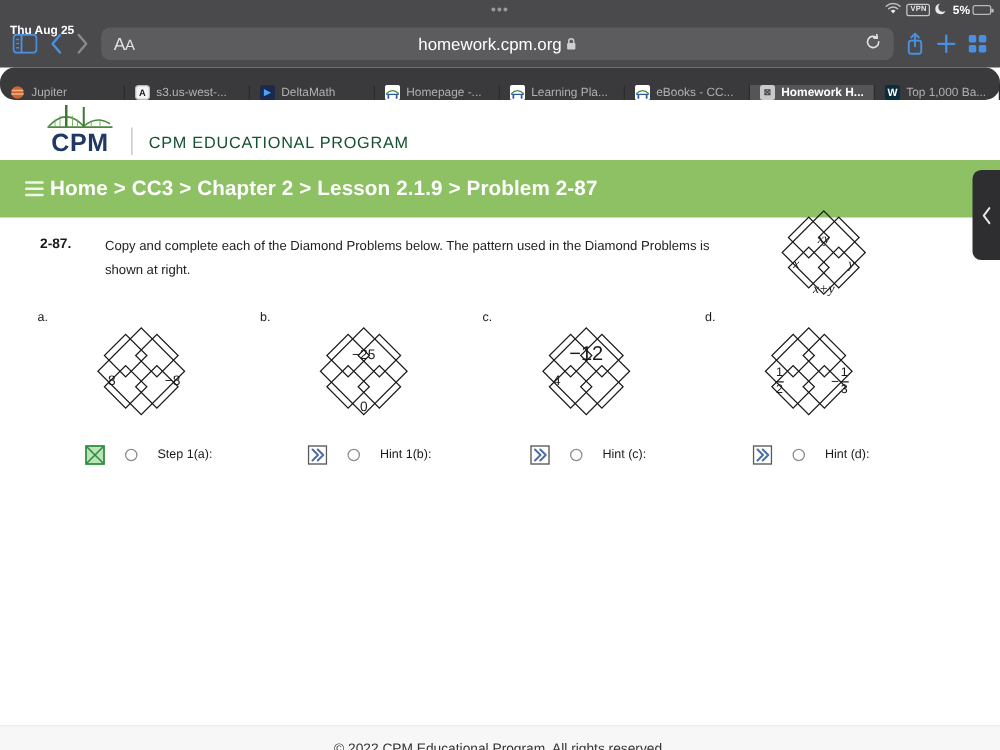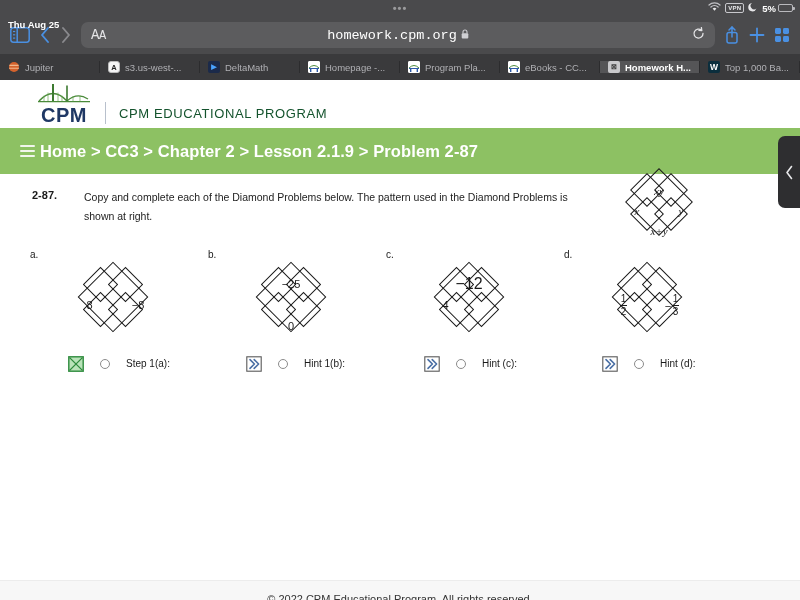--- a/index.html
+++ b/index.html
@@ -29,40 +29,40 @@
   .batt { display:flex; align-items:center; gap:2px; }
   .batt-shell { width:15px; height:7.5px; border:1px solid #b9b9bd;
     border-radius:2px; position:relative; padding:1px; }
   .batt-shell::after { content:""; position:absolute; right:-2.5px; top:2px;
     width:1.5px; height:3px; background:#b9b9bd; border-radius:0 1px 1px 0; }
   .batt-fill { height:100%; background:#e6b33c; border-radius:1px; }
 
   
   .toolbar {
     height:38px; background:#4a4a4c;
-    display:flex; align-items:center; padding:0 10px; gap:9px;font-family:Liberation Mono, monospace;
+    display:flex; align-items:center; padding:0 10px; gap:9px;
   }
   .tb-icon { display:flex; align-items:center; justify-content:center;
     cursor:default; flex:0 0 auto; }
   .urlbar {
     flex:1; height:26px; background:#5c5c5e; border-radius:7px;
     display:flex; align-items:center; padding:0 10px; position:relative;
   }
   .aa { color:#e4e4e6; font-size:12px; letter-spacing:-0.3px; }
   .aa .big { font-size:14px; }
   .url-center {
     position:absolute; left:0; right:0; text-align:center;
     color:#ffffff; font-size:13.5px; display:flex;
     align-items:center; justify-content:center; gap:4px;
     pointer-events:none;
   }
   .reload { margin-left:auto; color:#e4e4e6; font-size:14px; z-index:2; }
 
   
-  .tabbar { height:26px; background:#3a3a3c; display:flex; align-items:center; }
+  .tabbar { height:26px; background:#3a3a3c; display:flex; align-items:flex-end;border-radius:12px; }
   .tab {
     flex:1 1 0; min-width:0; display:flex; align-items:center; gap:5px;
     padding:0 8px; border-right:1px solid #2c2c2e; position:relative;
     color:#b0b0b4; font-size:9.5px;
   }
   .tab.active { background:#555557; color:#ffffff; font-weight:bold; }
   .tab-label { overflow:hidden; white-space:nowrap; text-overflow:ellipsis; }
   .fav { width:12px; height:12px; flex:0 0 12px; border-radius:2px;
     display:flex; align-items:center; justify-content:center;
     font-size:7px; font-weight:bold; overflow:hidden; }
@@ -287,21 +287,21 @@
   <div class="tab">
     <span class="fav fav-cpm">
       <svg width="12" height="12" viewBox="0 0 12 12">
         <rect width="12" height="12" fill="#ffffff"></rect>
         <path d="M1 7 Q6 2 11 7" stroke="#4a8a3a" stroke-width="1" fill="none"></path>
         <rect x="1" y="7" width="10" height="1" fill="#2f5aa8"></rect>
         <rect x="2" y="8" width="1.4" height="3" fill="#2f5aa8"></rect>
         <rect x="8.6" y="8" width="1.4" height="3" fill="#2f5aa8"></rect>
       </svg>
     </span>
-    <span class="tab-label">Program Pla...</span>
+    <span class="tab-label">Learning Pla...</span>
   </div>
   <div class="tab">
     <span class="fav fav-cpm">
       <svg width="12" height="12" viewBox="0 0 12 12">
         <rect width="12" height="12" fill="#ffffff"></rect>
         <path d="M1 7 Q6 2 11 7" stroke="#4a8a3a" stroke-width="1" fill="none"></path>
         <rect x="1" y="7" width="10" height="1" fill="#2f5aa8"></rect>
         <rect x="2" y="8" width="1.4" height="3" fill="#2f5aa8"></rect>
         <rect x="8.6" y="8" width="1.4" height="3" fill="#2f5aa8"></rect>
       </svg>

